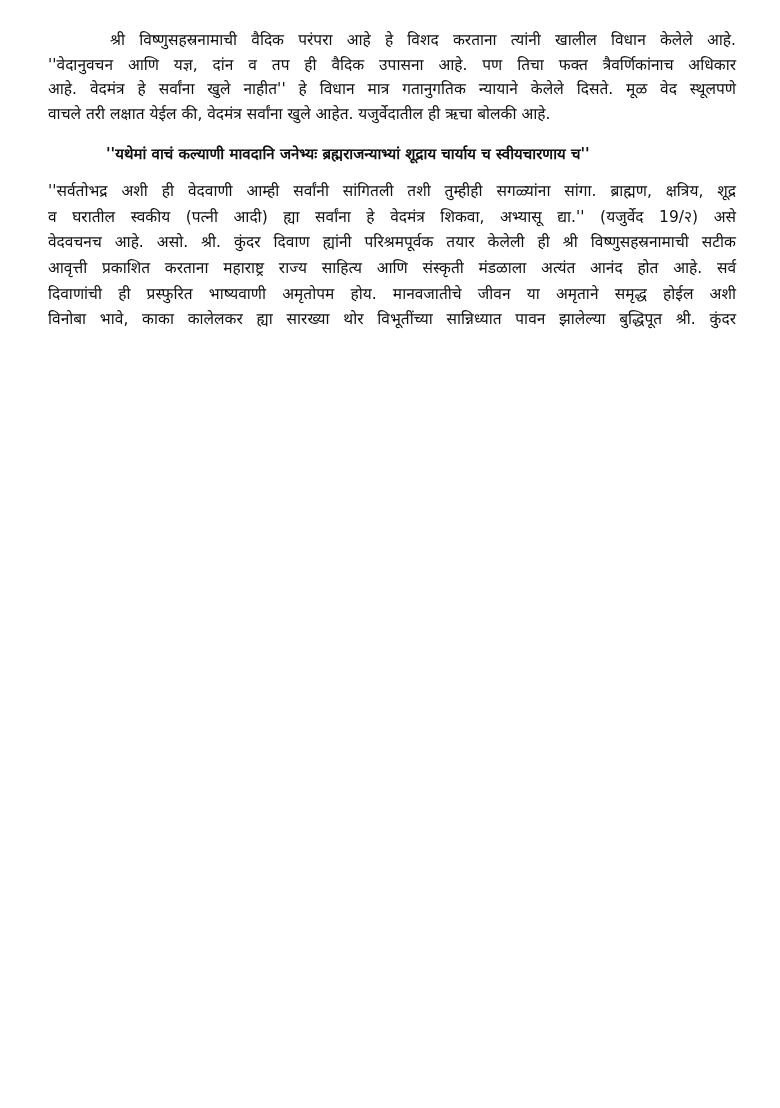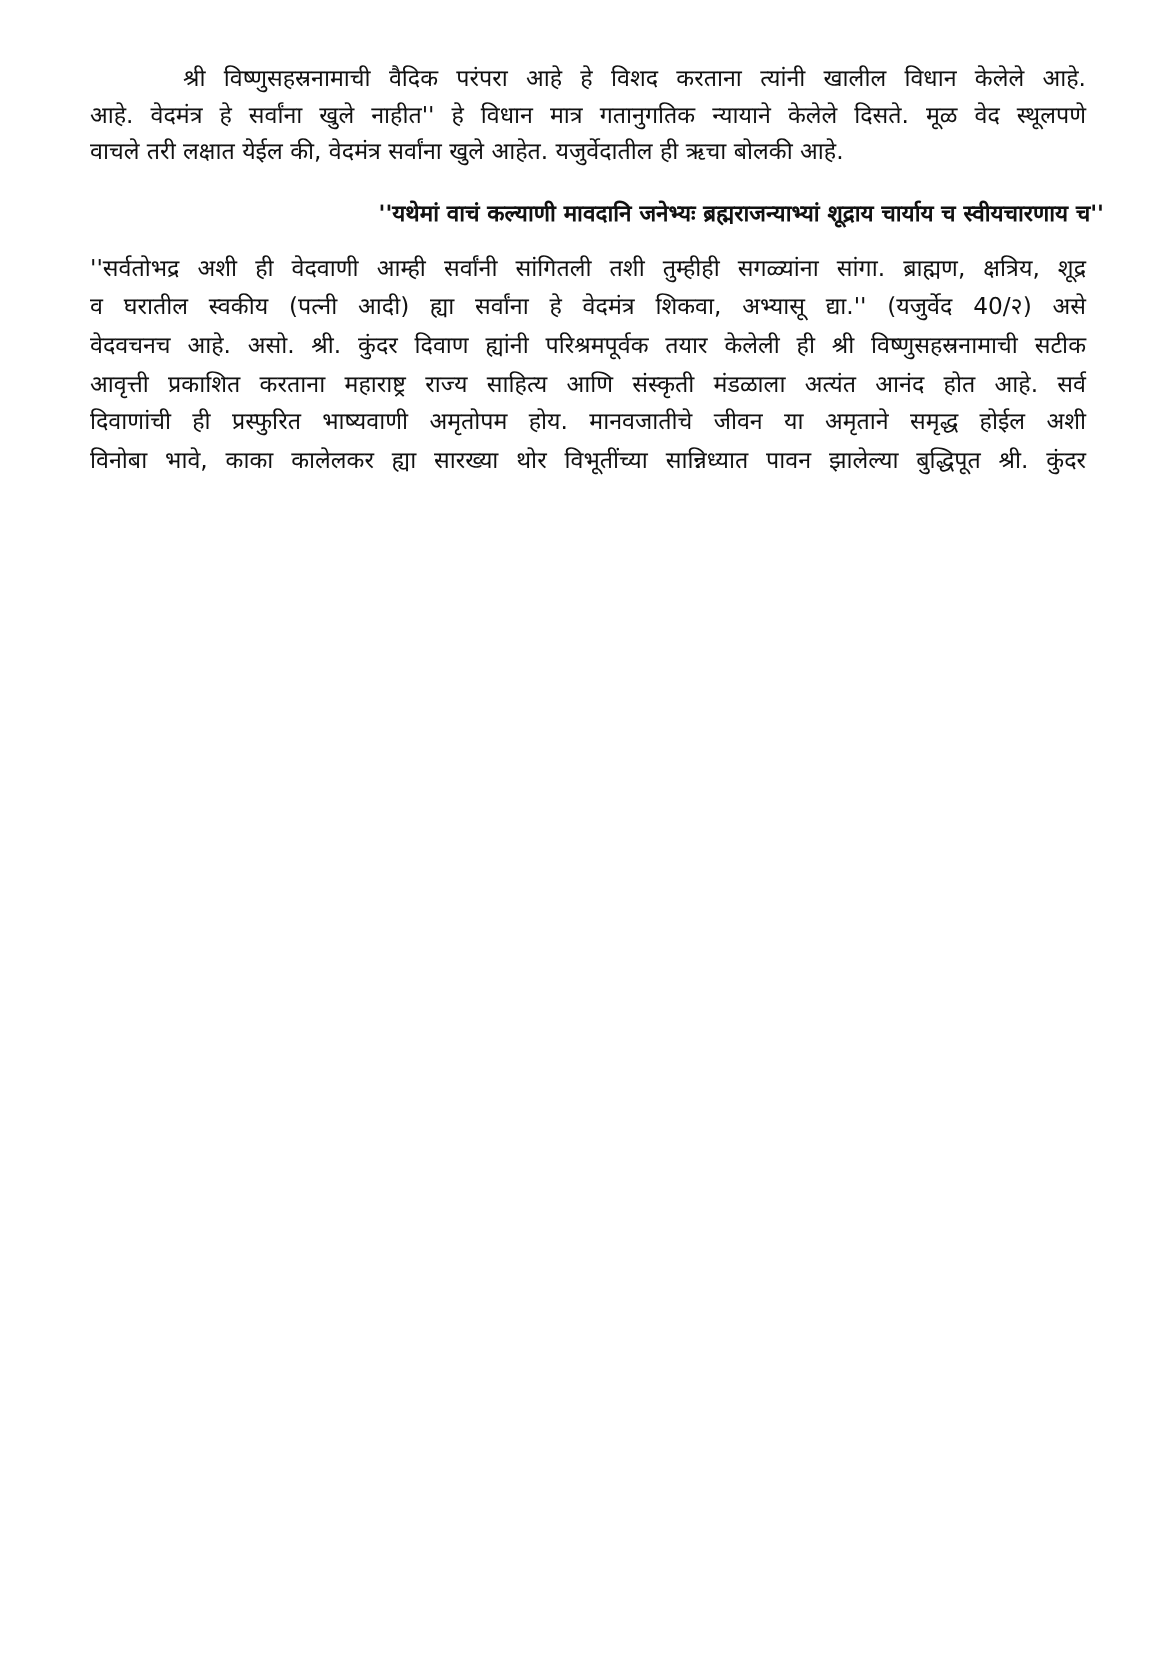--- a/index.html
+++ b/index.html
@@ -28,55 +28,55 @@
       line-height: 24.5px;
       height: 24.5px;
       text-align: justify;
       text-align-last: justify;
       letter-spacing: 0;
     }
     .line.last {
       text-align-last: left;
     }
     .para {
-      margin: 12px;
+      margin: 0;
     }
     .para1 .line.first {
       padding-left: 62px;
     }
     .verse {
       margin-top: 16px;
       margin-bottom: 13px;
       padding-left: 58px;
       font-weight: bold;
       font-size: 15px;
       line-height: 24px;
       white-space: nowrap;
-      text-align: right;
     }
     .para2 .line {
       line-height: 25.7px;
       height: 25.7px;
     }
   </style>
 </head>
 <body>
 
 <div class="page">
 
   <div class="para para1">
     <span class="line first">श्री विष्णुसहस्रनामाची वैदिक परंपरा आहे हे विशद करताना त्यांनी खालील विधान केलेले आहे.</span>
+    <span class="line">''वेदानुवचन आणि यज्ञ, दांन व तप ही वैदिक उपासना आहे. पण तिचा फक्त  त्रैवर्णिकांनाच अधिकार</span>
     <span class="line">आहे. वेदमंत्र हे सर्वांना खुले नाहीत'' हे विधान मात्र गतानुगतिक न्यायाने केलेले दिसते. मूळ वेद स्थूलपणे</span>
     <span class="line last">वाचले तरी लक्षात येईल की, वेदमंत्र सर्वांना खुले आहेत. यजुर्वेदातील ही ऋचा बोलकी आहे.</span>
   </div>
 
   <div class="verse">''यथेमां वाचं कल्याणी मावदानि जनेभ्यः ब्रह्मराजन्याभ्यां शूद्राय चार्याय च स्वीयचारणाय च''</div>
 
   <div class="para para2">
     <span class="line">''सर्वतोभद्र अशी ही वेदवाणी आम्ही सर्वांनी सांगितली तशी तुम्हीही सगळ्यांना सांगा. ब्राह्मण, क्षत्रिय, शूद्र</span>
-    <span class="line">व घरातील स्वकीय (पत्नी आदी) ह्या सर्वांना हे वेदमंत्र शिकवा, अभ्यासू द्या.'' (यजुर्वेद 40/२) असे</span>
+    <span class="line">व घरातील स्वकीय (पत्नी आदी) ह्या सर्वांना हे वेदमंत्र शिकवा, अभ्यासू द्या.'' (यजुर्वेद 19/२) असे</span>
     <span class="line">वेदवचनच आहे. असो. श्री. कुंदर दिवाण ह्यांनी परिश्रमपूर्वक तयार केलेली ही श्री विष्णुसहस्रनामाची सटीक</span>
     <span class="line">आवृत्ती प्रकाशित करताना महाराष्ट्र राज्य साहित्य आणि संस्कृती मंडळाला अत्यंत आनंद होत आहे. सर्व</span>
     <span class="line">दिवाणांची ही प्रस्फुरित  भाष्यवाणी अमृतोपम होय. मानवजातीचे जीवन या अमृताने समृद्ध होईल अशी</span>
     <span class="line">विनोबा भावे, काका कालेलकर ह्या सारख्या थोर विभूतींच्या सान्निध्यात पावन झालेल्या बुद्धिपूत श्री. कुंदर</span>
   </div>
 
 </div>
 
 </body></html>

